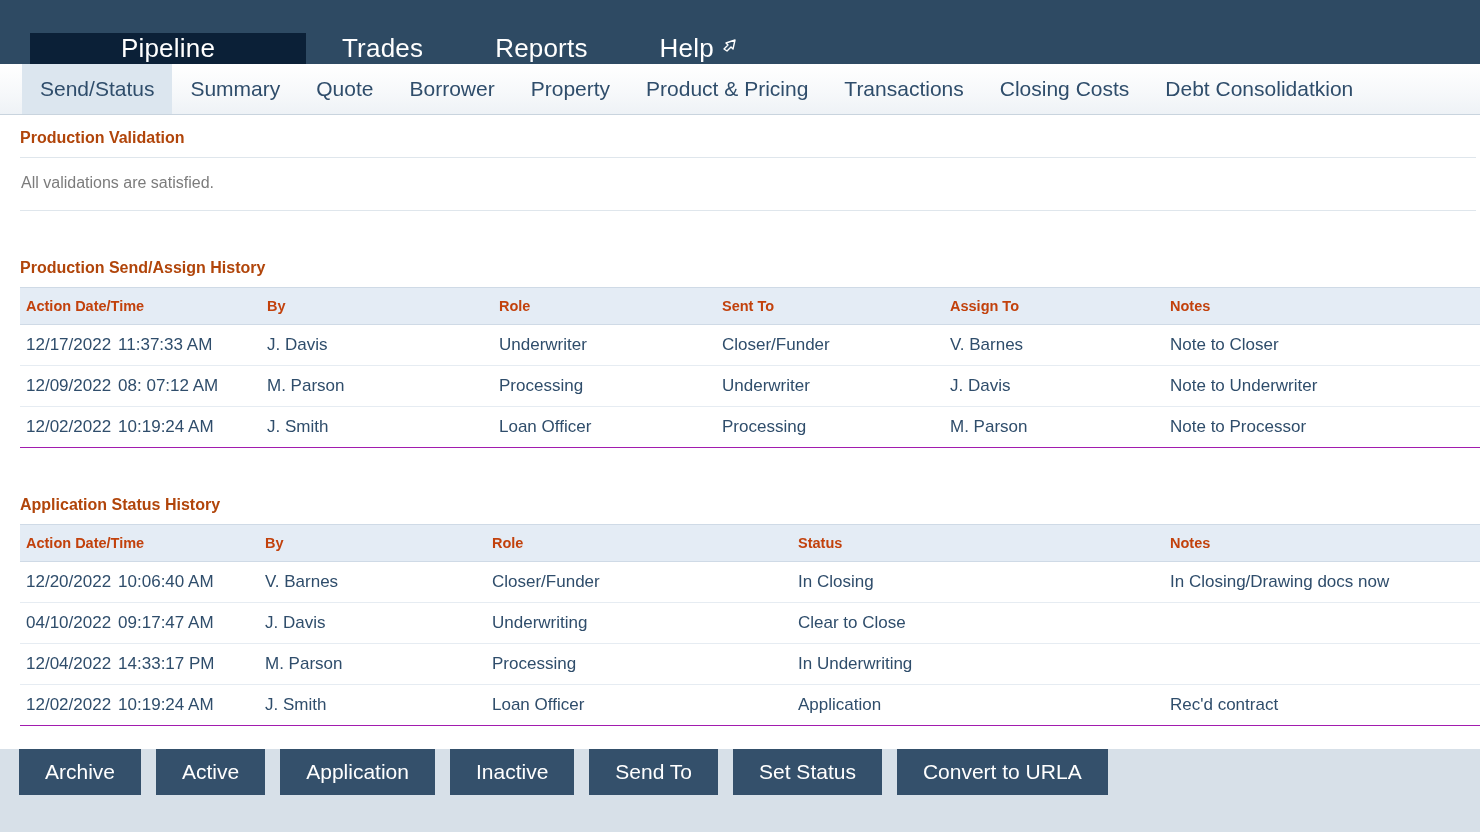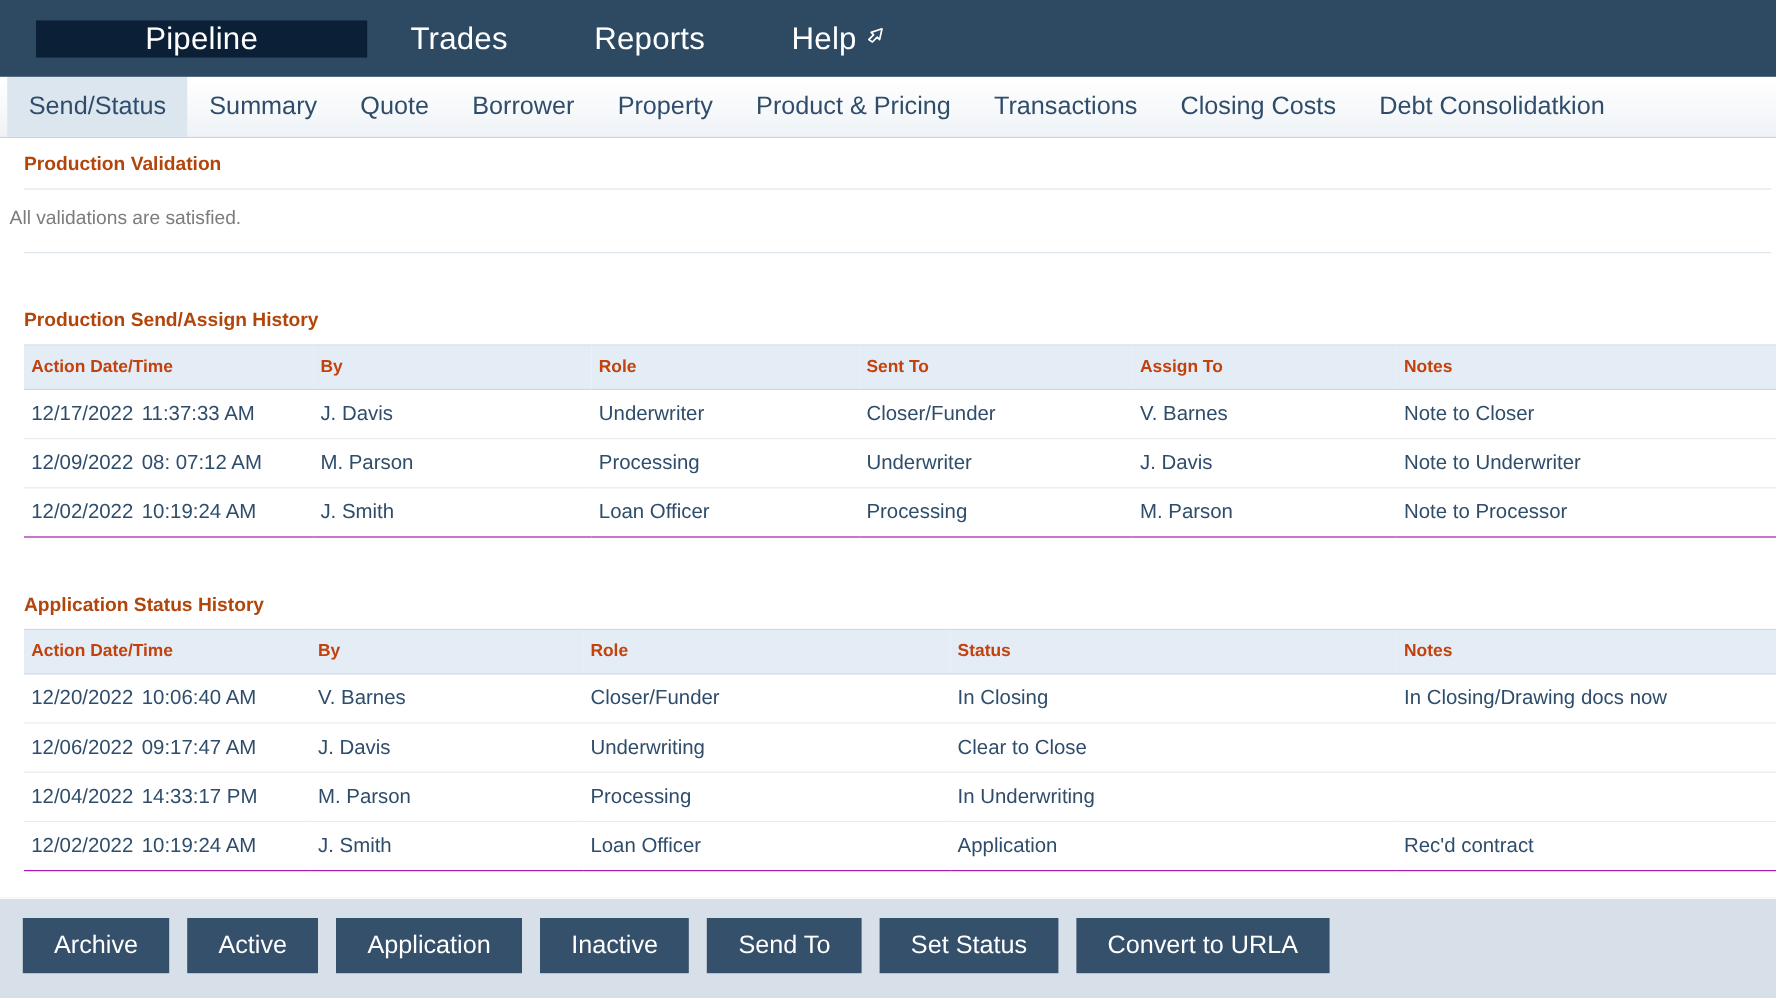--- a/index.html
+++ b/index.html
@@ -47,21 +47,21 @@
     vertical-align: middle;
   }
 
   
   #sub-tabs {
     height: 51px;
     background: linear-gradient(180deg, #ffffff 0%, #f6f8fa 60%, #eef2f6 100%);
     border-bottom: 1px solid #c9d4de;
     display: flex;
     align-items: stretch;
-    padding-left: 6px;
+    padding-left: 22px;
     box-sizing: border-box;
   }
   .sub-tab {
     display: flex;
     align-items: center;
     font-size: 21px;
     color: #2f4d6b;
     padding: 0 18px;
     cursor: pointer;
     white-space: nowrap;
@@ -82,21 +82,21 @@
     padding: 14px 0 10px 20px;
   }
   .hrule {
     height: 1px;
     background: #dfe6ec;
     margin: 0 4px 0 20px;
   }
   .validation-msg {
     color: #7c7c7c;
     font-size: 16px;
-    padding: 16px 0 18px 8px;
+    padding: 16px 0 18px 21px;
   }
 
   
   table.grid {
     width: 1460px;
     margin-left: 20px;
     border-collapse: collapse;
     table-layout: fixed;
   }
   table.grid thead th {
@@ -131,21 +131,21 @@
     top: 748px;
     width: 1480px;
     height: 84px;
     background: #d7e0e8;
     border-top: 1px solid #ffffff;
     box-sizing: border-box;
   }
   #footer-buttons {
     position: absolute;
     left: 19px;
-    top: 16px;
+    top: 0;
     display: flex;
     gap: 15px;
   }
   .action-btn {
     background: #34506b;
     color: #ffffff;
     border: none;
     height: 46px;
     font-size: 21px;
     font-family: "Liberation Sans", sans-serif;
@@ -161,21 +161,21 @@
     width: 2px;
     height: 5px;
     background: #b9c4ce;
   }
 </style>
 </head>
 <body>
 
 <div id="top-nav">
   <div class="nav-spacer"></div>
-  <div id="top-nav-tabs" style="display:flex;align-items:center;">
+  <div id="top-nav-tabs" style="display:flex;align-items:flex-end;">
       <div class="nav-tab active">
         <span>Pipeline</span>
       </div>
       <div class="nav-tab">
         <span>Trades</span>
       </div>
       <div class="nav-tab">
         <span>Reports</span>
       </div>
       <div class="nav-tab">
@@ -296,21 +296,21 @@
       </thead>
     <tbody>
         <tr>
           <td class="cell-datetime"><span class="dt-date">12/20/2022</span><span>10:06:40 AM</span></td>
           <td>V. Barnes</td>
           <td>Closer/Funder</td>
           <td>In Closing</td>
           <td>In Closing/Drawing docs now</td>
         </tr>
         <tr>
-          <td class="cell-datetime"><span class="dt-date">12/06/2022</span><span>09:17:47 AM</span></td>
+          <td class="cell-datetime"><span class="dt-date">04/10/2022</span><span>09:17:47 AM</span></td>
           <td>J. Davis</td>
           <td>Underwriting</td>
           <td>Clear to Close</td>
           <td></td>
         </tr>
         <tr>
           <td class="cell-datetime"><span class="dt-date">12/04/2022</span><span>14:33:17 PM</span></td>
           <td>M. Parson</td>
           <td>Processing</td>
           <td>In Underwriting</td>

